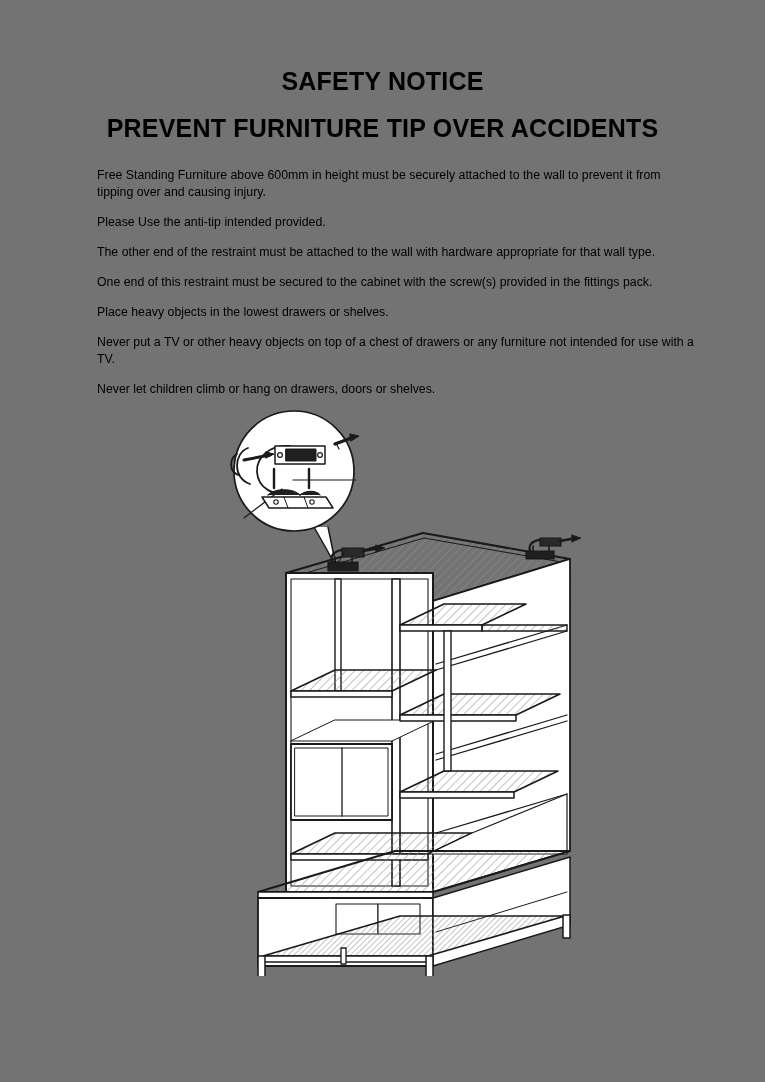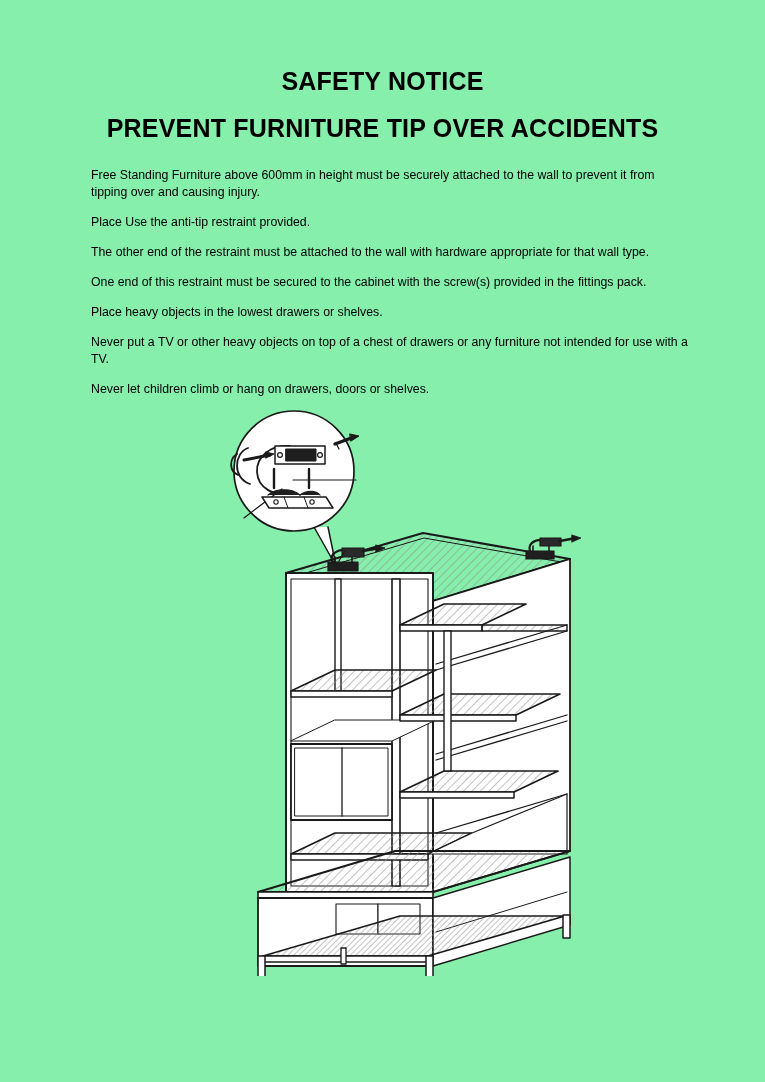--- a/index.html
+++ b/index.html
@@ -11,21 +11,21 @@
     width: 765px;
     height: 1082px;
     position: relative;
     font-family: "Liberation Sans", sans-serif;
     color: #000000;
     overflow: hidden;
   }
   .page {
     position: absolute;
     inset: 0;
-    background: #86efac;
+    background: #737373;
   }
   .headings {
     position: absolute;
     left: 0;
     top: 66px;
     width: 765px;
     text-align: center;
   }
   .heading-1 {
     font-size: 25px;
@@ -36,21 +36,21 @@
   }
   .heading-2 {
     font-size: 25px;
     font-weight: bold;
     letter-spacing: 0.2px;
     line-height: 1.25;
     margin: 16px 0 0 0;
   }
   .body-text {
     position: absolute;
-    left: 91px;
+    left: 97px;
     top: 167px;
     width: 601px;
   }
   .para {
     font-size: 12.3px;
     line-height: 1.38;
     margin: 0 0 13px 0;
     text-align: left;
     letter-spacing: 0.01px;
   }
@@ -72,21 +72,21 @@
 
 <div class="page">
 
   <div class="headings">
     <h1 class="heading-1">SAFETY NOTICE</h1>
     <h2 class="heading-2">PREVENT FURNITURE TIP OVER ACCIDENTS</h2>
   </div>
 
   <div class="body-text">
     <p class="para">Free Standing Furniture above 600mm in height must be securely attached to the wall to prevent it from tipping over and causing injury.</p>
-    <p class="para">Place Use the anti-tip restraint provided.</p>
+    <p class="para">Please Use the anti-tip intended provided.</p>
     <p class="para">The other end of the restraint must be attached to the wall with hardware appropriate for that wall type.</p>
     <p class="para">One end of this restraint must be secured to the cabinet with the screw(s) provided in the fittings pack.</p>
     <p class="para">Place heavy objects in the lowest drawers or shelves.</p>
     <p class="para">Never put a TV or other heavy objects on top of a chest of drawers or any furniture not intended for use with a TV.</p>
     <p class="para">Never let children climb or hang on drawers, doors or shelves.</p>
   </div>
 
   <div class="illustration">
     <svg viewBox="0 0 420 580" xmlns="http://www.w3.org/2000/svg">
       <defs>

